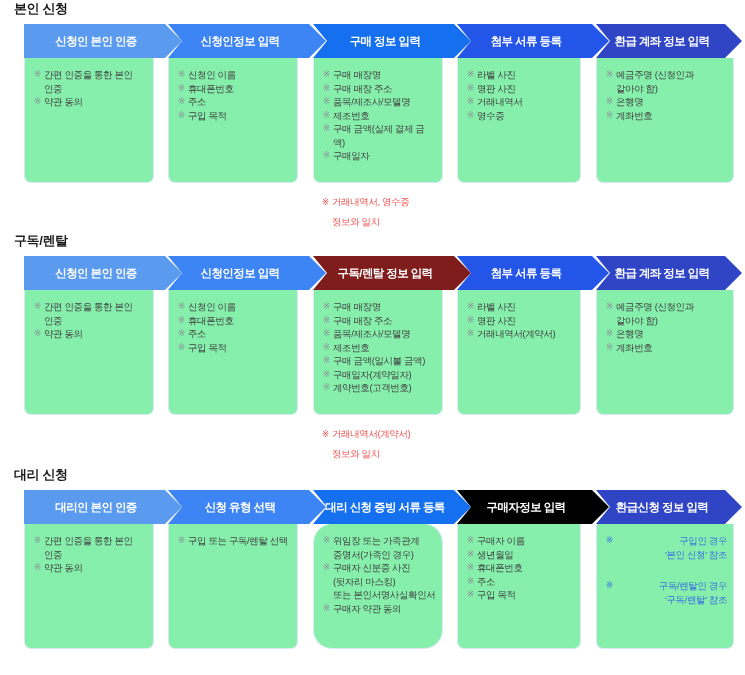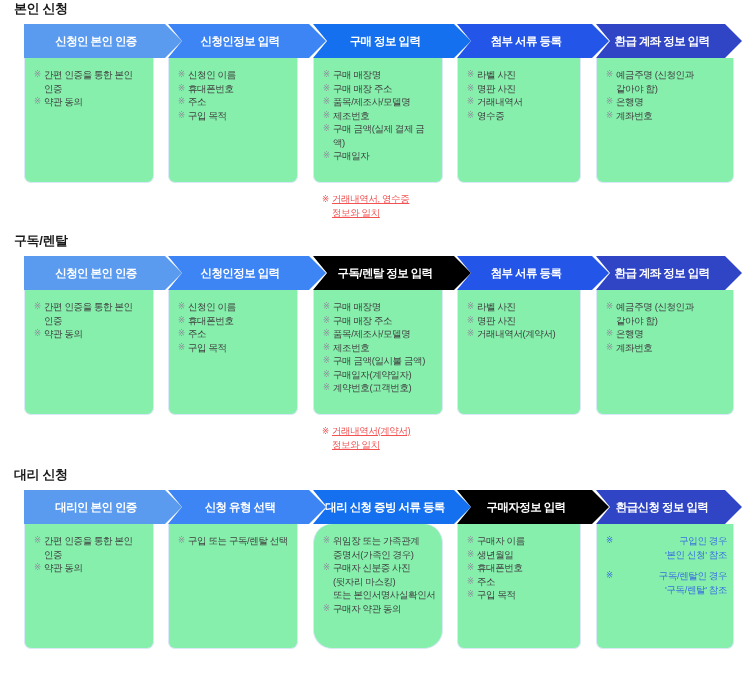--- a/index.html
+++ b/index.html
@@ -113,32 +113,31 @@
     left: 0;
     top: 0;
     color: #8a9099;
     font-size: 8.5px;
   }
   .card li.blue-note {
     color: #3a6fe0;
     text-align: right;
   }
   .card li.blue-note::before { color: #3a6fe0; }
-  .card li.spacer-before { margin-top: 8px; }
+  .card li.spacer-before { margin-top: 18px; }
 
   
   .footnote {
     position: absolute;
     font-size: 9.5px;
-    line-height: 14px;
+    line-height: 20px;
     color: #f25252;
     letter-spacing: -0.4px;
     padding-left: 10px;
     white-space: pre-line;
-    text-decoration: underline;
   }
   .footnote::before {
     content: "\203B";
     position: absolute;
     left: 0;
     top: 0;
     font-size: 8.5px;
     color: #f25252;
   }
 </style>
@@ -217,21 +216,21 @@
     <div class="section section-2">
       <div class="section-title">구독/렌탈</div>
       <div class="flow">
         <div class="arrow-row">
           <div class="arrow first" style="left: 0px; width: 158px; background: rgb(90, 155, 240);">
             <span>신청인 본인 인증</span>
           </div>
           <div class="arrow" style="left: 144px; width: 158px; background: rgb(61, 132, 245);">
             <span>신청인정보 입력</span>
           </div>
-          <div class="arrow" style="left: 289px; width: 158px; background: #000000;">
+          <div class="arrow" style="left: 289px; width: 158px; background: #7f1d1d;">
             <span>구독/렌탈 정보 입력</span>
           </div>
           <div class="arrow" style="left: 433px; width: 152px; background: rgb(35, 85, 232);">
             <span>첨부 서류 등록</span>
           </div>
           <div class="arrow" style="left: 572px; width: 146px; background: rgb(47, 69, 197);">
             <span>환급 계좌 정보 입력</span>
           </div>
         </div>
         <div class="cards">

